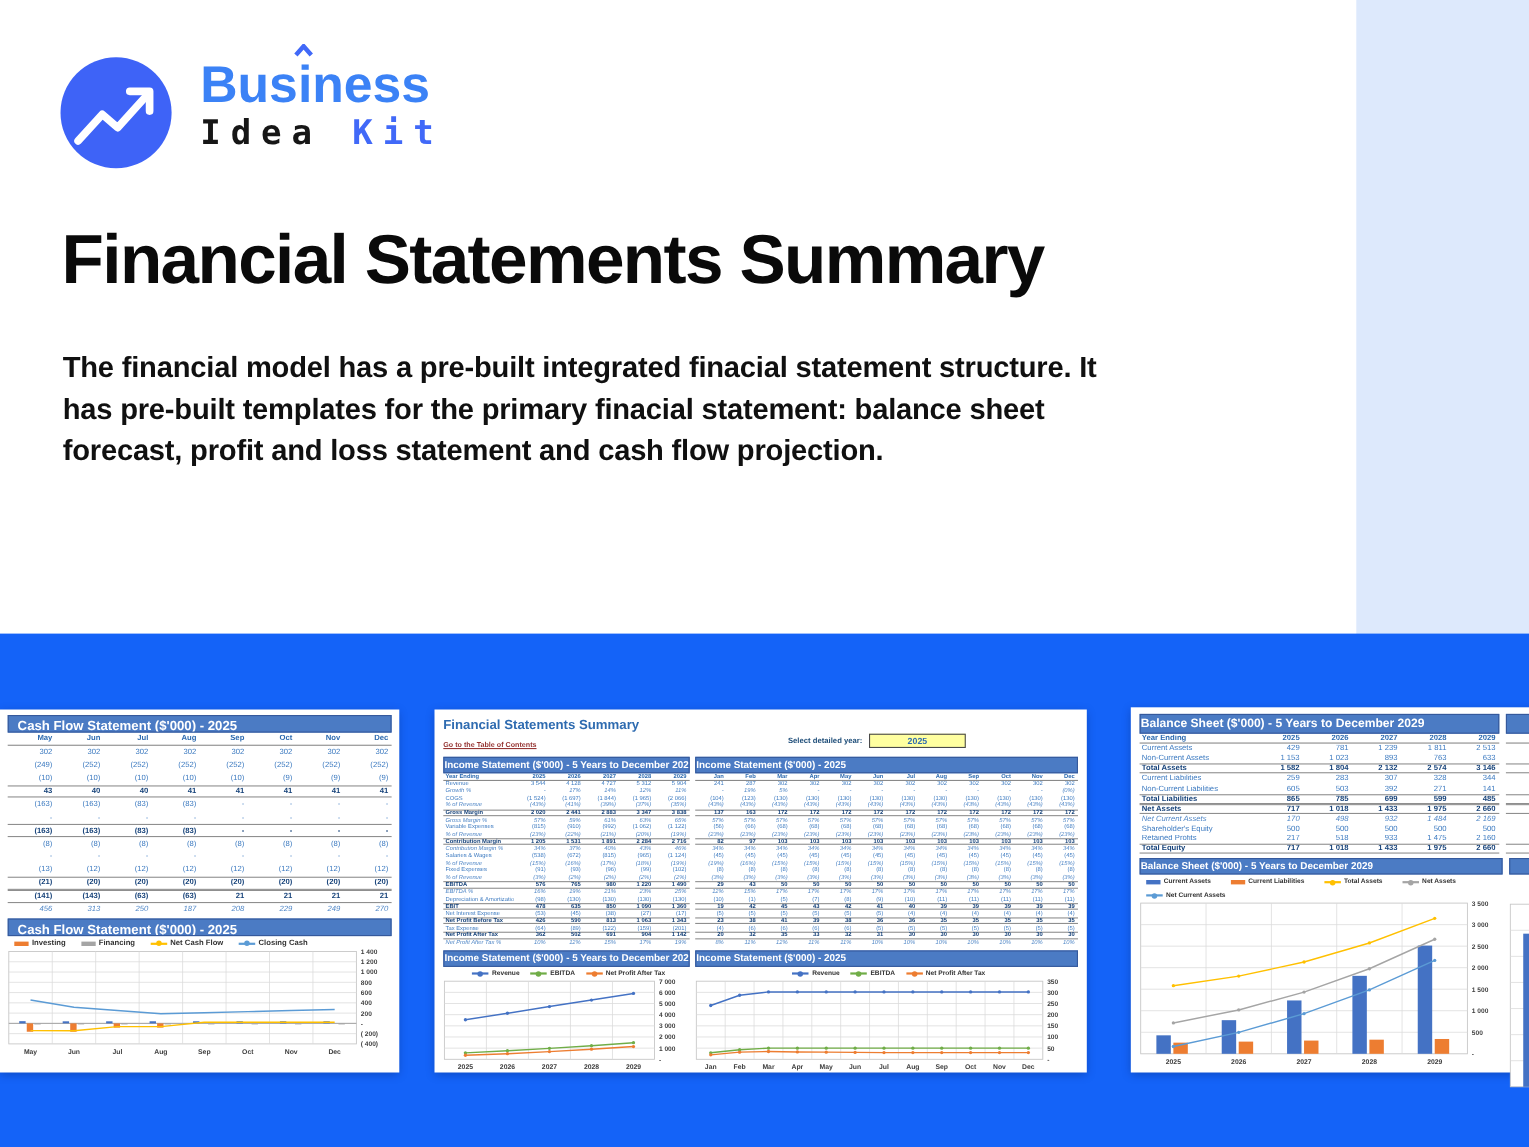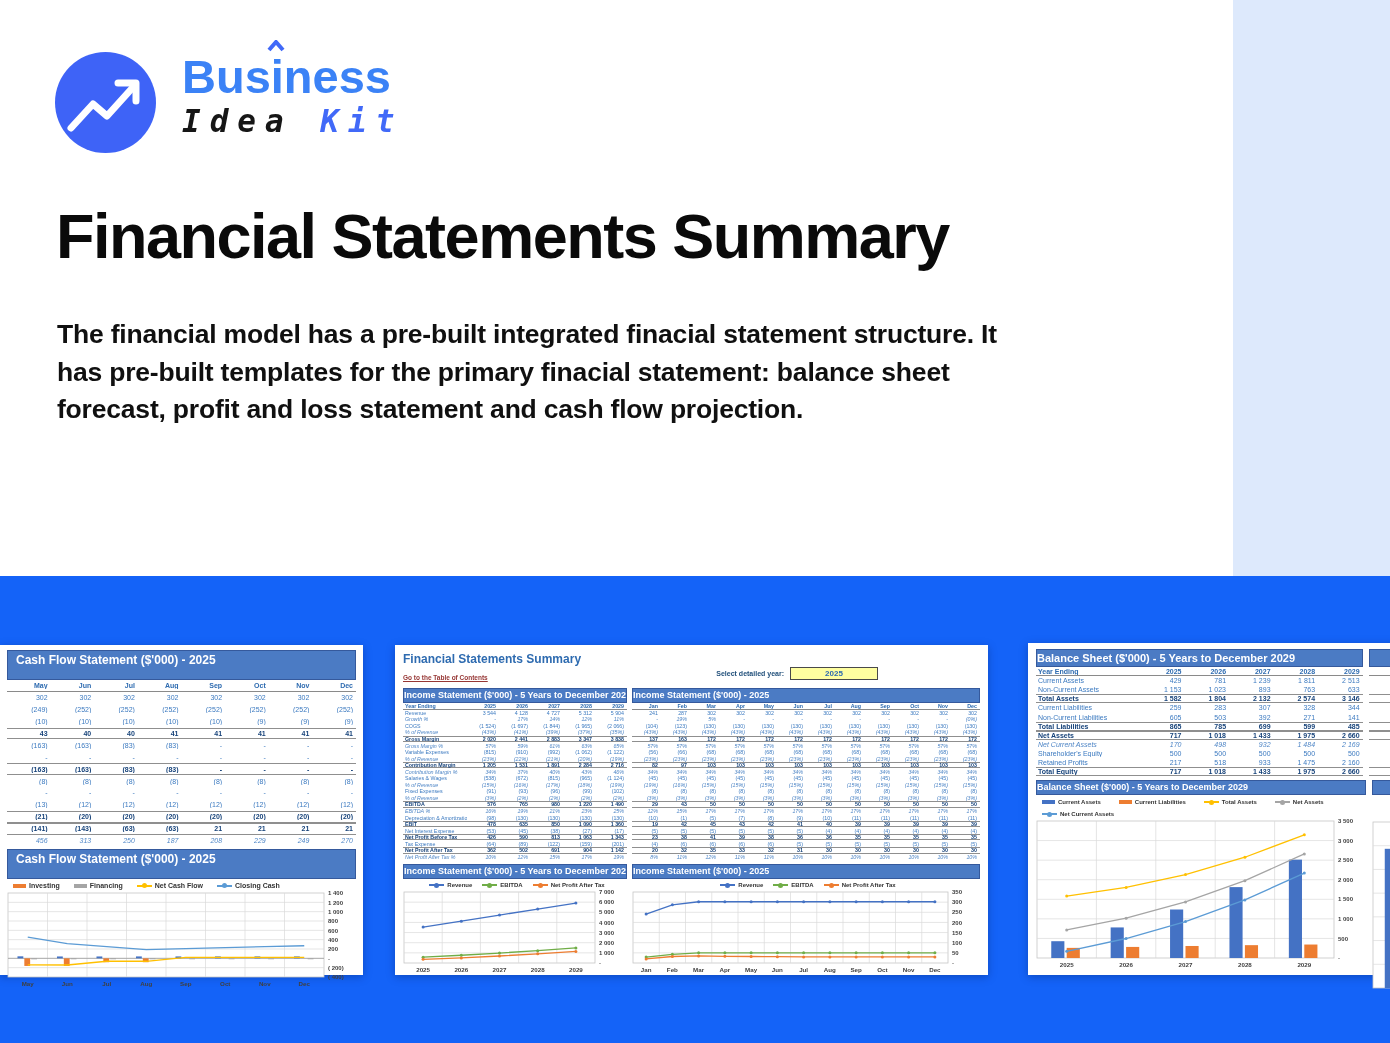--- a/index.html
+++ b/index.html
@@ -8,38 +8,38 @@
   .stripe-light { position:absolute; left:1233px; top:0; width:157px; height:1043px; background:#dde9fc; }
   .band { position:absolute; left:0; top:576px; width:1390px; height:467px; background:#1463f8; }
 
   
   .logo { position:absolute; left:55px; top:52px; display:flex; gap:26px; align-items:flex-start; }
   .logo-circle { width:101px; height:101px; border-radius:50%; background:#3e63f7; display:flex; align-items:center; justify-content:center; }
   .logo-text {}
   .logo-line1 { font-size:47px; font-weight:bold; color:#3b82f6; letter-spacing:0; line-height:1.05; position:relative; }
   .ichar { position:relative; display:inline-block; }
   .hat-svg { position:absolute; left:-4px; top:-12px; }
-  .logo-line2 { font-family:"DejaVu Sans Mono", monospace; font-size:31px; font-weight:bold; color:#161616; letter-spacing:9px; margin-top:2px;font-style:italic; }
+  .logo-line2 { font-family:"DejaVu Sans Mono", monospace; font-size:31px; font-weight:bold; color:#161616; letter-spacing:9px; margin-top:2px; }
   .kit { color:#4169f8; }
 
   
   .hero-title { position:absolute; left:56px; top:200px; width:1120px; font-size:63px; font-weight:bold;
     color:#0a0a0a; letter-spacing:-1.5px; }
   .hero-desc { position:absolute; left:57px; top:316px; width:960px; font-size:26.5px; font-weight:bold;
     color:#101010; line-height:1.42; letter-spacing:-0.2px; }
 
   
   .panel { position:absolute; background:#ffffff; box-shadow:0 2px 8px rgba(0,30,90,.35); }
   .panel-left   { left:0;     top:645px; width:363px; height:330px; padding:5px 7px; }
   .panel-middle { left:395px; top:645px; width:593px; height:330px; padding:7px 8px; }
   .panel-right  { left:1028px;top:643px; width:400px; height:332px; padding:6px 8px; }
 
   .bar { background:#4b7bc4; border:1px solid #35599c; color:#ffffff; font-weight:bold;
     font-size:9px; line-height:13px; height:15px; white-space:nowrap; overflow:hidden; }
-  .bar.big { font-size:12px; height:30px; line-height:18px; text-align:left; padding-left:8px; }
+  .bar.big { font-size:12px; height:16px; line-height:18px; text-align:left; padding-left:8px; }
 
   
   .xtable { width:100%; }
   .trow { display:flex; align-items:center; height:var(--rh); white-space:nowrap; }
   .tv { flex:1; text-align:right; padding-right:3px; color:#3c7ac0; overflow:hidden; }
   .tl { width:var(--lw); flex:none; text-align:left; color:#3c7ac0; padding-left:2px; overflow:hidden; }
   .thead { border-bottom:1px solid #8a8a8a; }
   .thead .tv, .thead .tl { font-weight:bold; color:#2e6bb0; }
   .r-b { font-weight:bold; border-top:1px solid #8f8f8f; border-bottom:1px solid #8f8f8f; }
   .r-b .tv, .r-b .tl { color:#17437a; }

